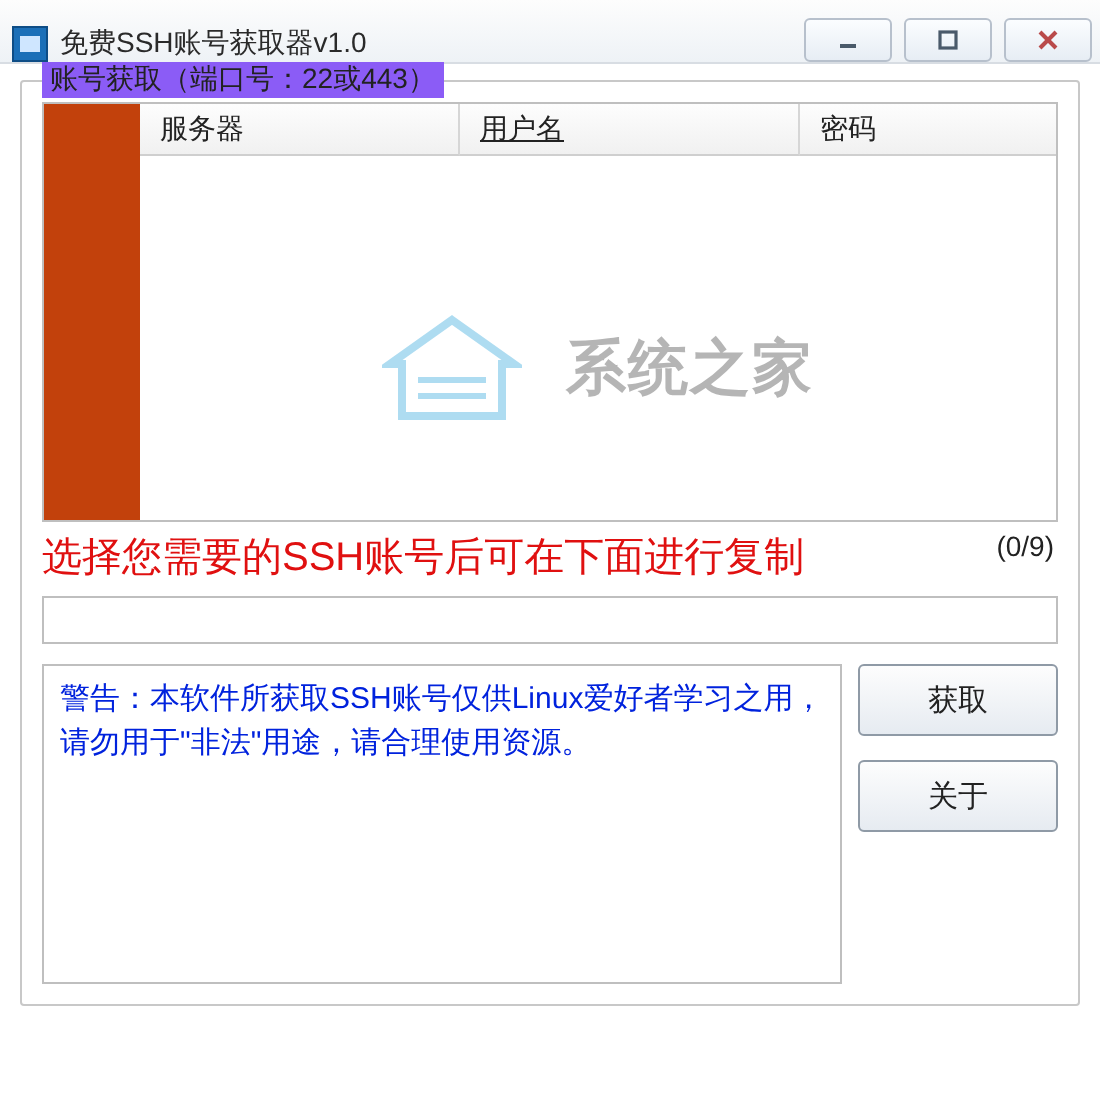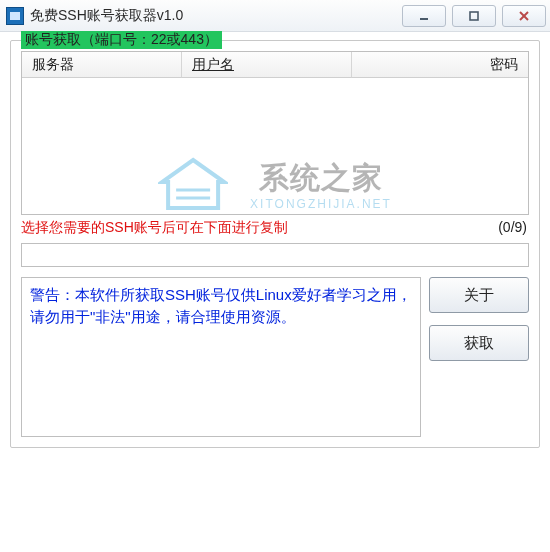--- a/index.html
+++ b/index.html
@@ -6,21 +6,21 @@
 body {
   font-family: "Microsoft YaHei", SimSun, sans-serif;
   font-size: 13px;
   background: #fff;
   width: 550px;
   height: 552px;
   overflow: hidden;
 }
 .titlebar {
   display: flex;
-  align-items: center;
+  align-items: flex-end;
   height: 32px;
   background: linear-gradient(#fdfdfd, #eef2f6);
   border-bottom: 1px solid #d8dde3;
   padding: 0 0 0 6px;
 }
 .app-icon {
   width: 18px; height: 18px;
   background: #1b6fb8;
   border: 1px solid #0e4d86;
   margin-right: 6px;
@@ -57,47 +57,48 @@
 }
 .groupbox {
   border: 1px solid #c8c8c8;
   border-radius: 2px;
   padding: 10px 10px 10px 10px;
   position: relative;
 }
 .group-label {
   position: absolute;
   top: -10px; left: 10px;
-  background: #22c55e;
+  background: #8b5cf6;
   padding: 0 4px;
   font-size: 14px;
   color: #222;
 }
 .listview {
   border: 1px solid #bfbfbf;
   background: #c2410c;
-  height: 164px;
+  height: 210px;
   overflow: hidden;
+  padding-left: 48px;
 }
 .lv-header {
   display: flex;
   height: 26px;
   background: linear-gradient(#fdfdfd,#f0f0f0);
 }
 .lv-col {
   border-right: 1px solid #d6d6d6;
   border-bottom: 1px solid #cfcfcf;
   padding: 4px 10px;
   font-size: 14px;
   color: #222;
   cursor: pointer;
 }
 .lv-col.c1 { width: 160px; }
 .lv-col.c2 { width: 170px; text-decoration: underline; }
-.lv-col.c3 { flex: 1; border-right: none; text-align: right; }
+.lv-col.c3 { flex: 1; border-right: none; }
 .lv-body {
   height: 204px;
   background: #fff;
   position: relative;
 }
 .wm {
   position: absolute;
   left: 50%; top: 52%;
   transform: translate(-50%,-50%);
   opacity: 0.35;
@@ -109,21 +110,21 @@
 }
 .wm-house {
   width: 70px; height: 56px; position: relative;
 }
 .wm-house svg { width: 100%; height: 100%; }
 .wm-text1 { font-size: 30px; font-weight: 700; color: #2d2d2d; letter-spacing: 1px; }
 .wm-text2 { font-size: 12px; color: #2d9ed6; letter-spacing: 2px; margin-top: -2px; }
 
 .red-tip {
   color: #e01010;
-  font-size: 14px;
+  font-size: 20px;
   margin-top: 4px;
   display: inline-block;
 }
 .counter {
   float: right;
   color: #222;
   font-size: 14px;
   margin-top: 4px;
   margin-right: 2px;
 }
@@ -211,38 +212,37 @@
           <div class="wm-logo">
             <div class="wm-house">
               <svg viewBox="0 0 70 56">
                 <polygon points="35,4 66,26 60,26 60,52 10,52 10,26 4,26" fill="none" stroke="#1a9dd8" stroke-width="4"></polygon>
                 <line x1="18" y1="34" x2="52" y2="34" stroke="#1a9dd8" stroke-width="3"></line>
                 <line x1="18" y1="42" x2="52" y2="42" stroke="#1a9dd8" stroke-width="3"></line>
               </svg>
             </div>
             <div>
               <div class="wm-text1">系统之家</div>
-              <div class="wm-text2">XITONGZHIJIA.NET</div>
             </div>
           </div>
         </div>
       </div>
     </div>
 
     <div>
       <span class="red-tip">选择您需要的SSH账号后可在下面进行复制</span>
       <span class="counter">(0/9)</span>
     </div>
 
     <input class="copy-area" type="text" value="" style="">
 
     <div class="bottom">
       <div class="info">
         <div>警告：本软件所获取SSH账号仅供Linux爱好者学习之用，请勿用于"非法"用途，请合理使用资源。</div>
       </div>
       <div class="btns">
+        <button class="btn">获取</button>
         <button class="btn">关于</button>
-        <button class="btn">获取</button>
       </div>
     </div>
 
   </div>
 </div>
 
 </body></html>

